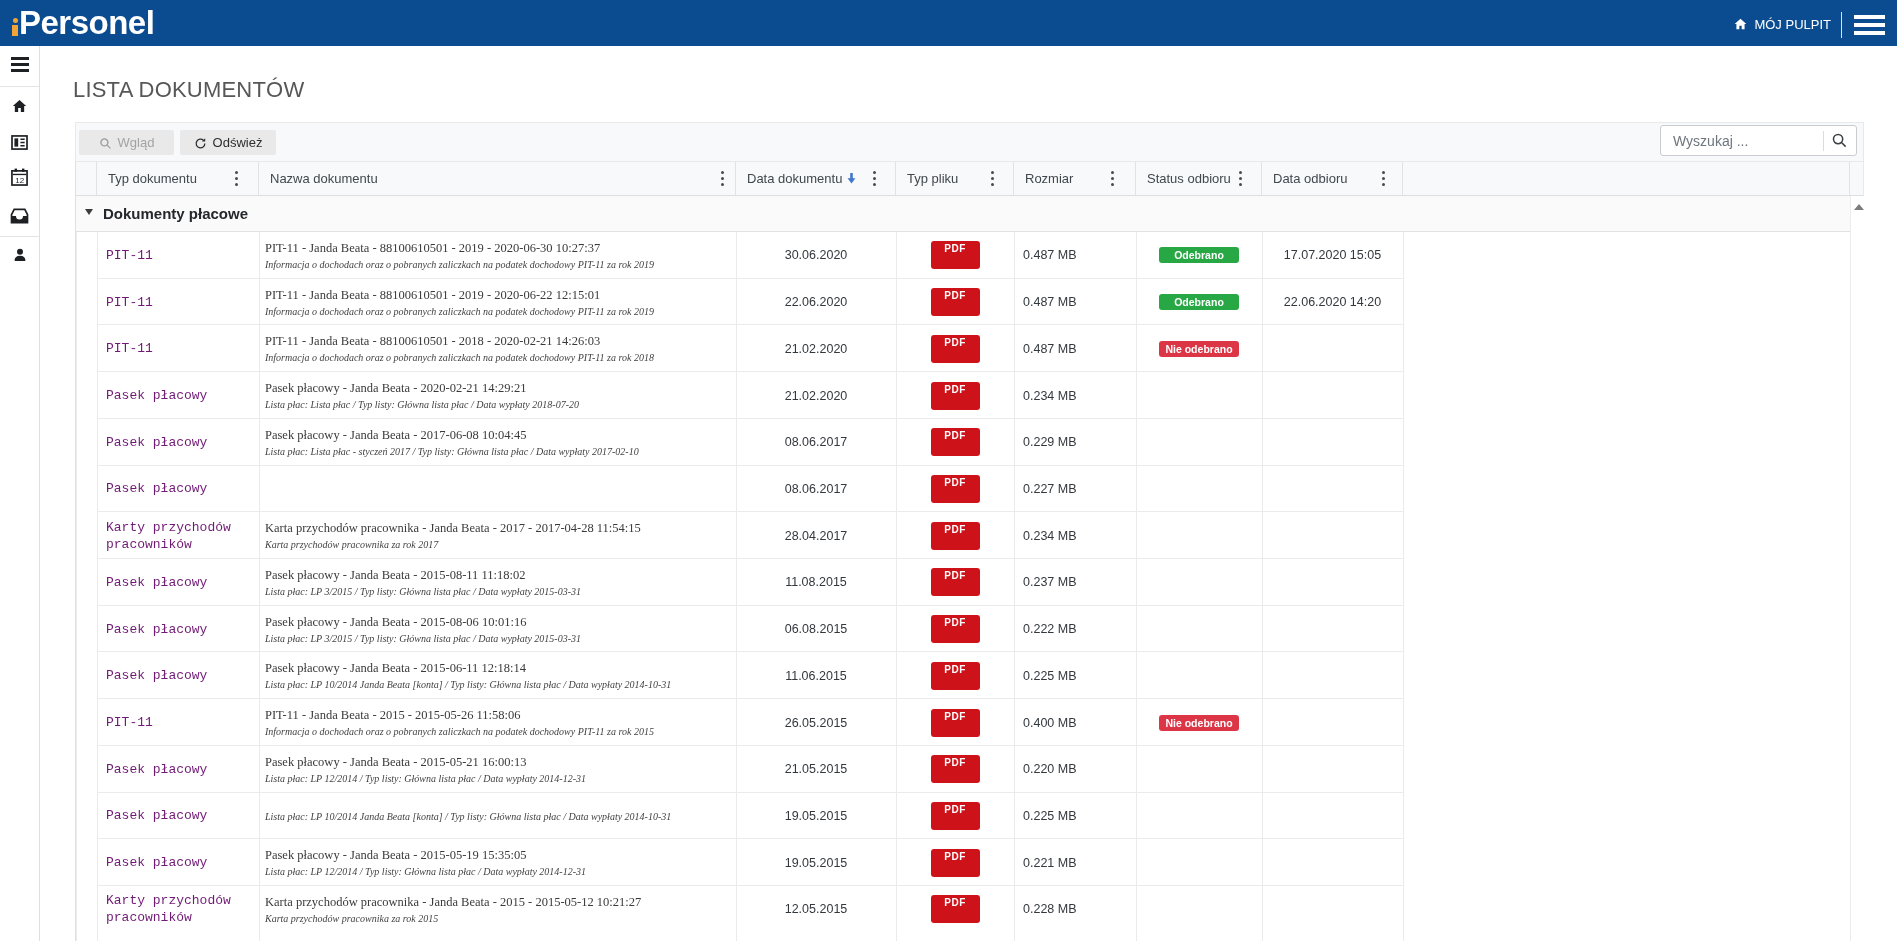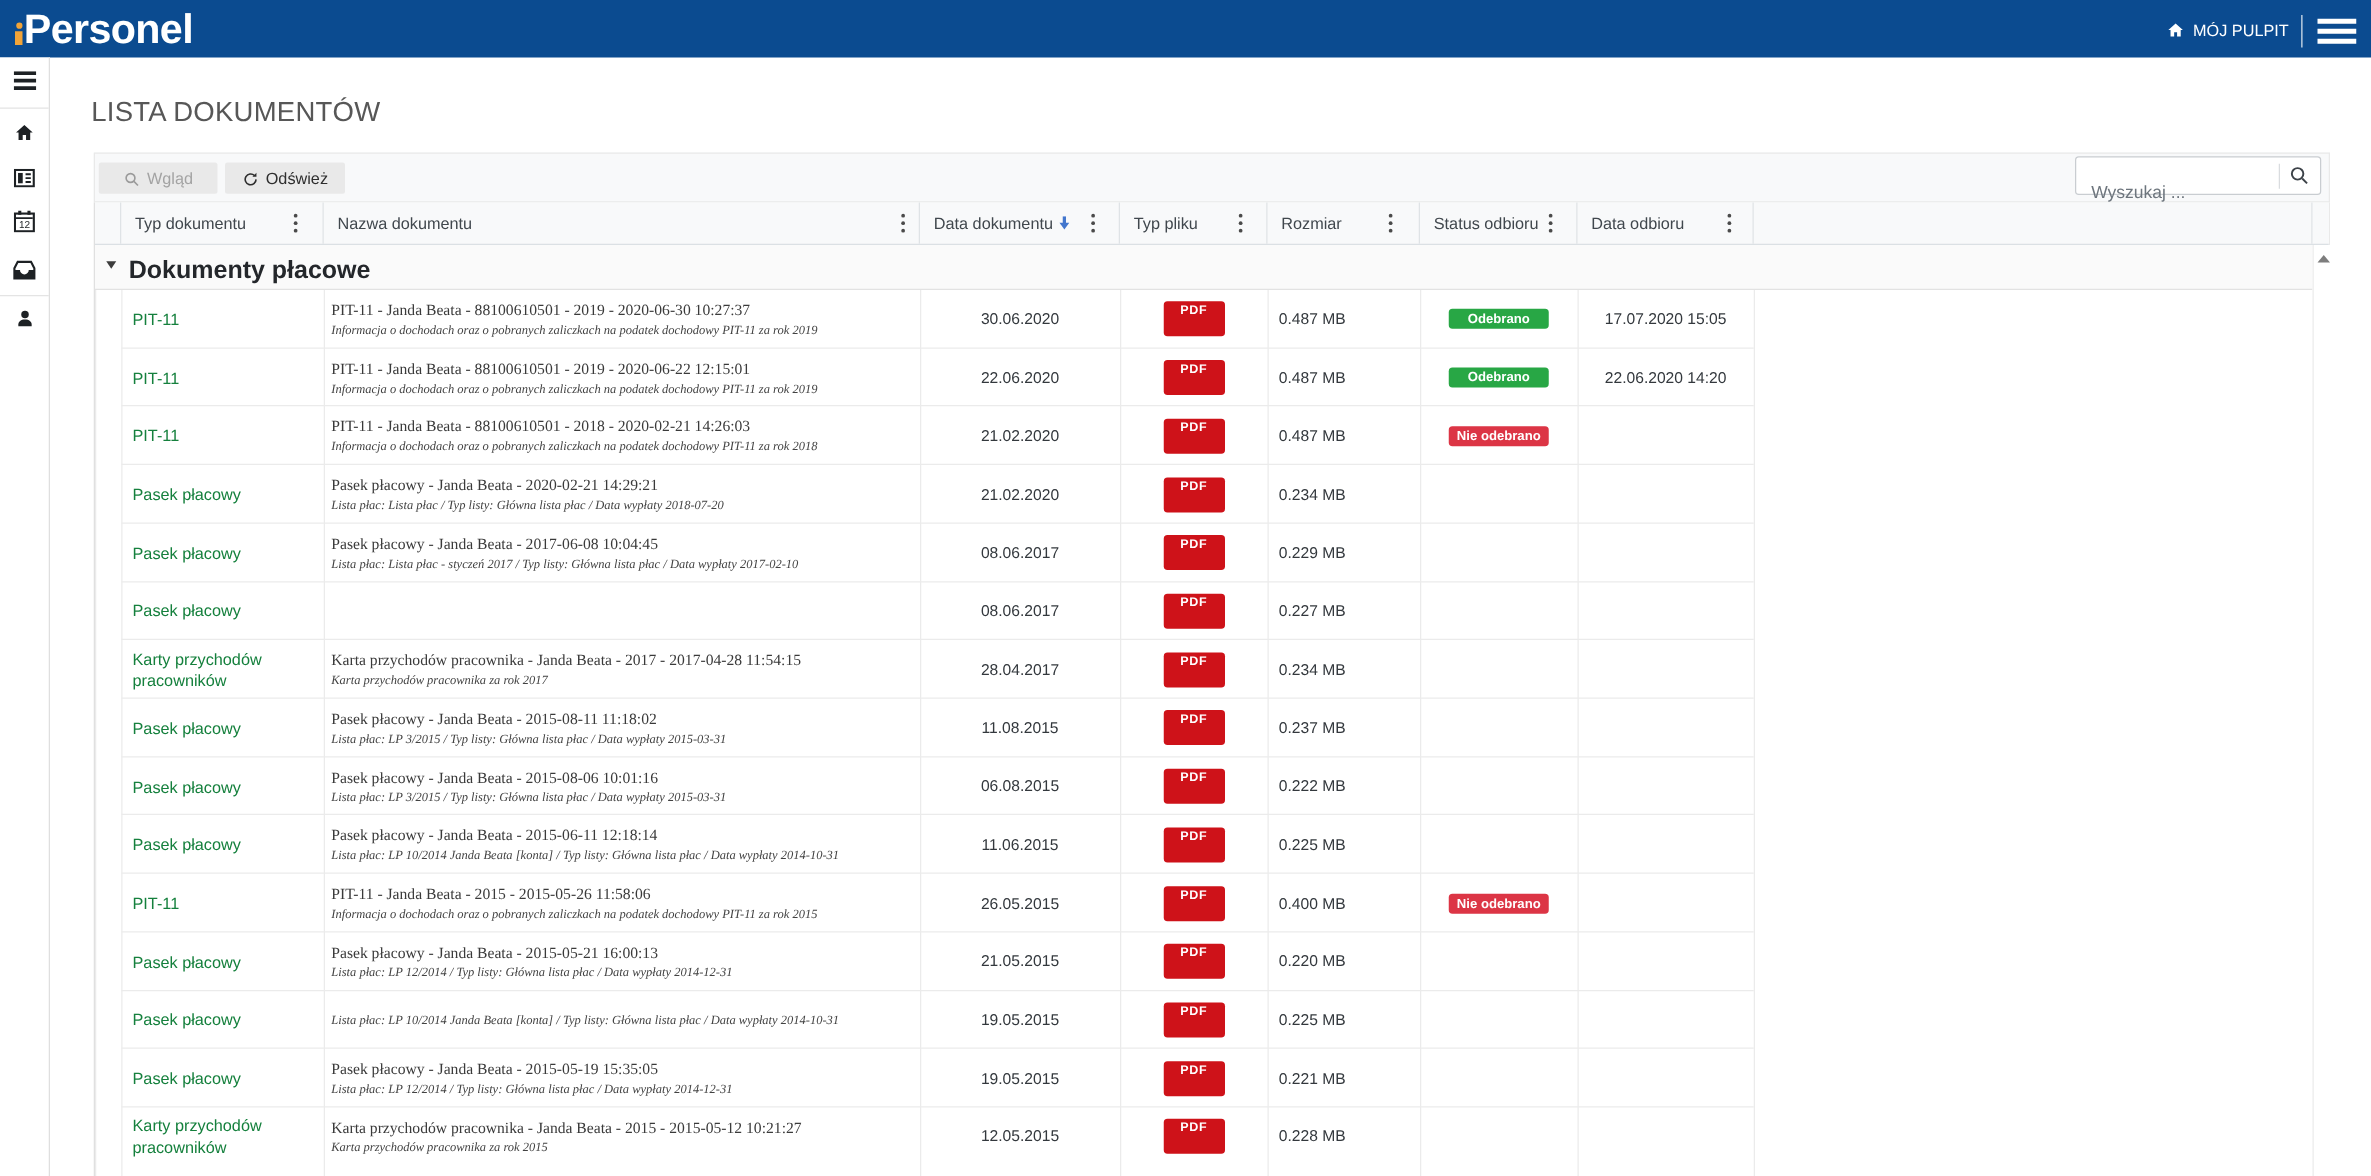--- a/index.html
+++ b/index.html
@@ -23,40 +23,40 @@
 .ssep { position:absolute; left:0; width:39px; height:1px; background:#e4e4e4; }
 
 .pagetitle { position:absolute; left:73px; top:77px; font-size:22px; color:#575757; letter-spacing:0.2px; }
 
 .toolbar { position:absolute; left:75px; top:122px; width:1789px; height:40px; background:#f8f9fa; border:1px solid #e9e9e9; }
 .btn { position:absolute; top:7px; height:25px; background:#e9e9e9; border-radius:2px; font-size:13px; line-height:25px; text-align:center; }
 .btn-wglad { left:3px; width:95px; color:#a3a3a3; }
 .btn-odswiez { left:104px; width:96px; color:#2e2e2e; }
 .btn svg { vertical-align:-3px; margin-right:6px; }
 .search { position:absolute; right:6px; top:2px; width:197px; height:31px; background:#fff; border:1px solid #c9cdd1; border-radius:3px; }
-.search .ph { position:absolute; left:12px; top:7px; font-size:14px; color:#6d757d;margin-top:12px; }
+.search .ph { position:absolute; left:12px; top:7px; font-size:14px; color:#6d757d; }
 .search .sep { position:absolute; right:32px; top:5px; width:1px; height:20px; background:#d9dcdf; }
 .search svg { position:absolute; right:8px; top:6px; }
 
 .table { position:absolute; left:75px; top:162px; width:1789px; height:779px; border-left:1px solid #e0e0e0; border-right:1px solid #e9e9e9; }
 .thead { position:absolute; left:0; top:0; width:1787px; height:34px; background:#f8f9fa; border-bottom:1px solid #dbe0e4; }
 .th { position:absolute; top:0; height:33px; font-size:13px; color:#40474d; line-height:33px; border-right:1px solid #dfe3e6; }
 .th .lbl { margin-left:11px; }
 .dots { position:absolute; top:9px; right:7px; width:3px; }
 .dots i { display:block; width:3px; height:3px; border-radius:50%; background:#4a4a4a; margin-bottom:3px; }
 .sortarrow { display:inline-block; margin-left:5px; }
 .grouprow { position:absolute; left:0; top:34px; width:1774px; height:36px; background:#fafafa; border-bottom:1px solid #e2e2e2; }
 .grouprow .tri { position:absolute; left:9px; top:13px; width:0; height:0; border-left:4.5px solid transparent; border-right:4.5px solid transparent; border-top:6.5px solid #3c3c3c; }
-.grouprow .gt { position:absolute; left:27px; top:9px; font-size:20px; font-weight:bold; color:#24272b; }
+.grouprow .gt { position:absolute; left:27px; top:9px; font-size:15px; font-weight:bold; color:#24272b; }
 .rows { position:absolute; left:0; top:70px; width:1774px; }
 .vline { position:absolute; top:70px; bottom:0; width:1px; background:#ebebeb; }
 .row { position:relative; height:46.73px; }
 .row .bline { position:absolute; left:21px; width:1306px; bottom:0; height:1px; background:#ebebeb; }
 .row:last-child .bline { display:none; }
-.ctyp { position:absolute; left:30px; width:145px; top:0; height:100%; display:flex; align-items:center; font-size:13px; color:#15803d; line-height:17px; }
+.ctyp { position:absolute; left:30px; width:145px; top:0; height:100%; display:flex; align-items:center; font-size:13px; color:#701a75; line-height:17px;font-family:Liberation Mono, monospace; }
 .cnaz { position:absolute; left:189px; width:465px; top:0; height:100%; display:flex; flex-direction:column; justify-content:center;font-family:Liberation Serif, serif; }
 .cnaz .t1 { font-size:12.5px; color:#3a3a3a; line-height:16px; white-space:nowrap; }
 .cnaz .t2 { font-size:10px; font-style:italic; color:#424242; line-height:13px; margin-top:2px; white-space:nowrap; }
 .cdat { position:absolute; left:660px; width:160px; top:0; height:100%; display:flex; align-items:center; justify-content:center; font-size:12.5px; color:#33383d; }
 .cpdf { position:absolute; left:820px; width:118px; top:0; height:100%; display:flex; align-items:center; justify-content:center; }
 .badge-pdf { width:49px; height:28px; background:#ce1219; border-radius:3px; color:#fff; font-size:10px; font-weight:bold; text-align:center; line-height:16px; letter-spacing:0.5px; }
 .croz { position:absolute; left:947px; width:113px; top:0; height:100%; display:flex; align-items:center; font-size:12.5px; color:#33383d; }
 .csta { position:absolute; left:1060px; width:126px; top:0; height:100%; display:flex; align-items:center; justify-content:center; }
 .badge-g, .badge-r { width:80px; height:16px; border-radius:3px; color:#fff; font-size:10.5px; font-weight:bold; text-align:center; line-height:16px; }
 .badge-g { background:#28a745; }

